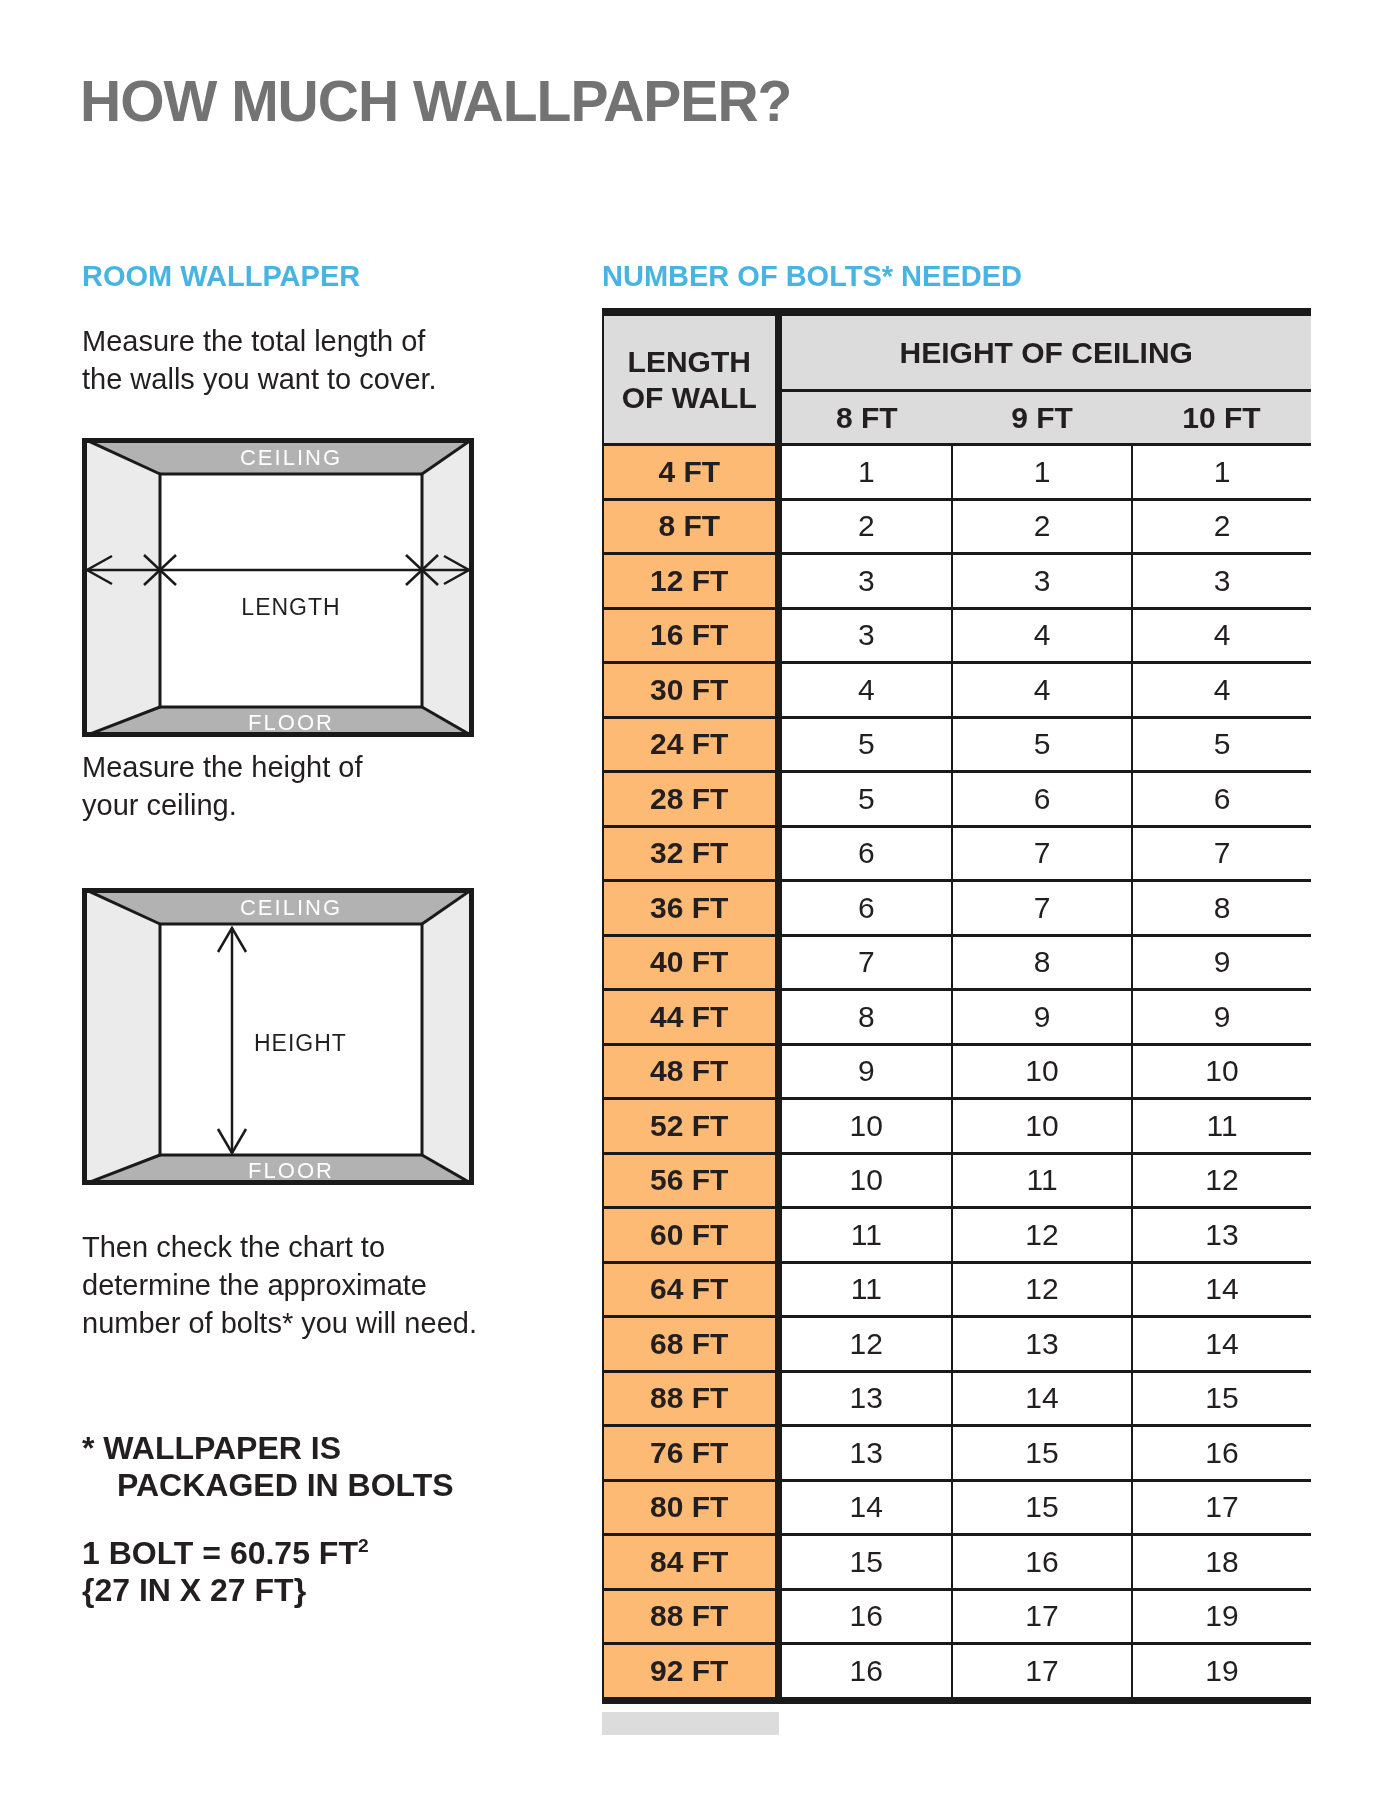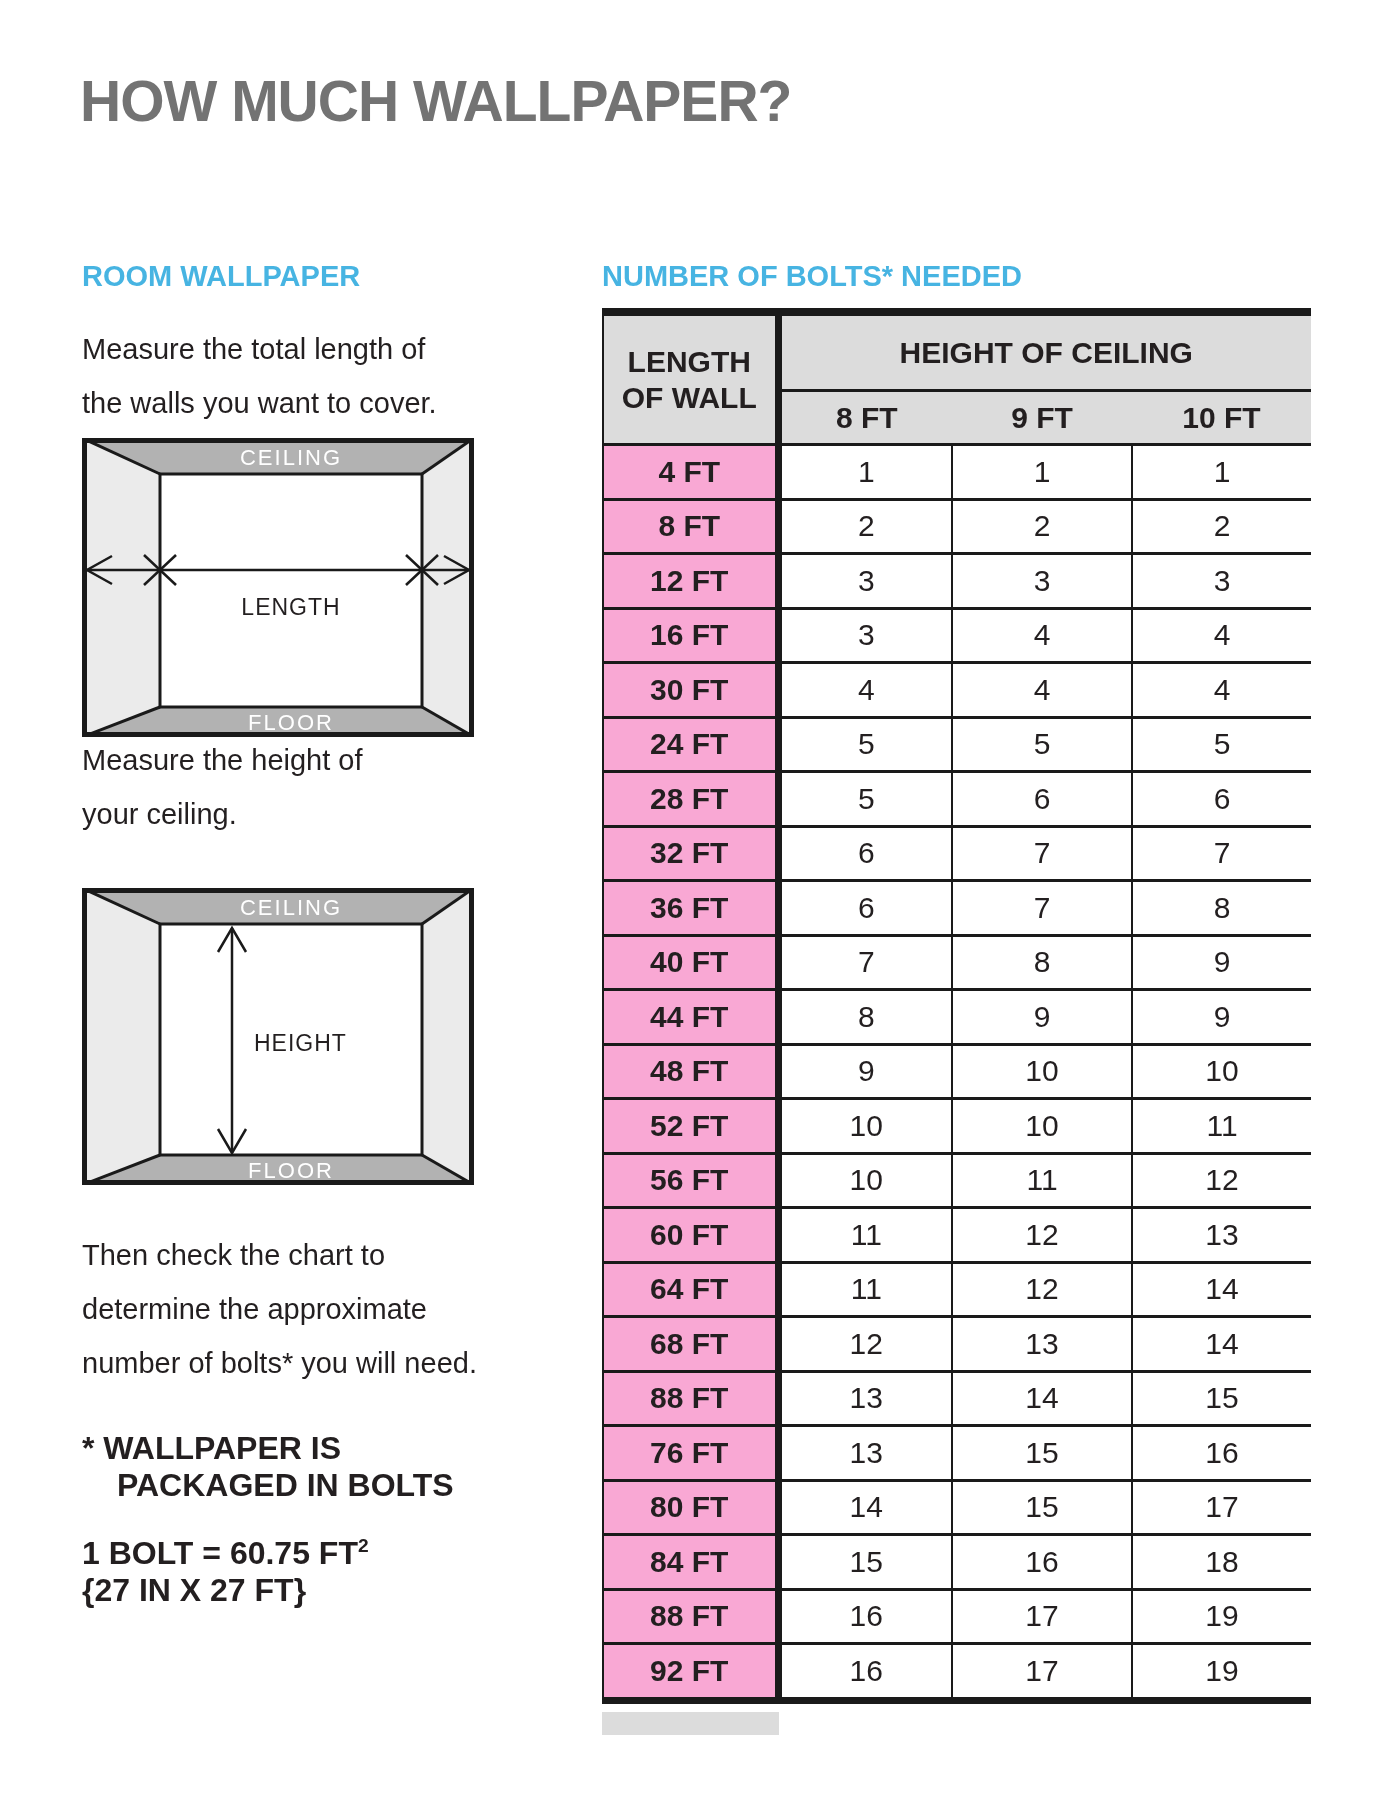--- a/index.html
+++ b/index.html
@@ -8,21 +8,21 @@
     font-family:"Liberation Sans","DejaVu Sans",sans-serif;color:#231f20;overflow:hidden;
   }
   .abs{position:absolute;}
   .page-title{
     left:80px;top:68px;font-size:57px;font-weight:bold;letter-spacing:-1px;color:#737373;
   }
   .section-heading{
     font-size:29px;font-weight:bold;color:#47b4e2;letter-spacing:0;
   }
   .body-text{
-    font-size:29px;line-height:54px;white-space:pre-line;color:#231f20;
+    font-size:29px;line-height:38px;white-space:pre-line;color:#231f20;
   }
   .room-diagram{display:block;}
   svg text{font-family:"Liberation Sans","DejaVu Sans",sans-serif;}
   .bold-note{font-size:32px;font-weight:bold;line-height:37px;color:#231f20;}
   .note-indent{padding-left:35px;}
   sup.sq{font-size:60%;vertical-align:super;}
 
   
   .bolts-heading{
     left:602px;top:260px;width:708px;
@@ -39,21 +39,21 @@
     background:#dcdcdc;font-weight:bold;border-right:7px solid #1a1a1a;
     border-bottom:3px solid #1a1a1a;white-space:pre-line;line-height:36px;
   }
   th.group-head{
     background:#dcdcdc;font-weight:bold;height:73px;border-bottom:3px solid #1a1a1a;
   }
   th.sub-head{
     background:#dcdcdc;font-weight:bold;height:51px;border-bottom:3px solid #1a1a1a;
   }
   tbody th.row-label{
-    background:#f9a8d4;font-weight:bold;height:51.5px;
+    background:#fdba74;font-weight:bold;height:51.5px;
     border-right:7px solid #1a1a1a;border-top:3px solid #1a1a1a;
   }
   tbody td{
     background:#ffffff;font-weight:normal;height:51.5px;
     border-top:3px solid #1a1a1a;border-left:2.5px solid #1a1a1a;
   }
   tbody td.first{border-left:none;}
   .table-footer-tab{
     left:602px;top:1712px;width:177px;height:23px;background:#dcdcdc;
   }
@@ -90,21 +90,21 @@
       <polyline points="362,118 387,132 362,146"></polyline>
       <line x1="62" y1="117" x2="94" y2="147"></line>
       <line x1="62" y1="147" x2="94" y2="117"></line>
       <line x1="324" y1="117" x2="356" y2="147"></line>
       <line x1="324" y1="147" x2="356" y2="117"></line>
     </g>
     <text x="209" y="177" text-anchor="middle" font-size="23" letter-spacing="1" fill="#231f20">LENGTH</text>
     <rect x="2.5" y="2.5" width="387" height="294" fill="none" stroke="#1a1a1a" stroke-width="5"></rect>
   </svg>
 
-  <div class="abs body-text" style="left:82px;top:733px;">Measure the height of
+  <div class="abs body-text" style="left:82px;top:748px;">Measure the height of
 your ceiling.</div>
 
   <svg class="abs room-diagram" style="left:82px;top:888px;" width="392" height="297" viewBox="0 0 392 297">
     <polygon points="0,0 392,0 340,36 78,36" fill="#b2b2b2"></polygon>
     <polygon points="0,297 78,267 340,267 392,297" fill="#b2b2b2"></polygon>
     <polygon points="0,0 78,36 78,267 0,297" fill="#ebebeb"></polygon>
     <polygon points="392,0 340,36 340,267 392,297" fill="#ebebeb"></polygon>
     <rect x="78" y="36" width="262" height="231" fill="#ffffff" stroke="#1a1a1a" stroke-width="3"></rect>
     <g stroke="#1a1a1a" stroke-width="3">
       <line x1="0" y1="0" x2="78" y2="36"></line>

